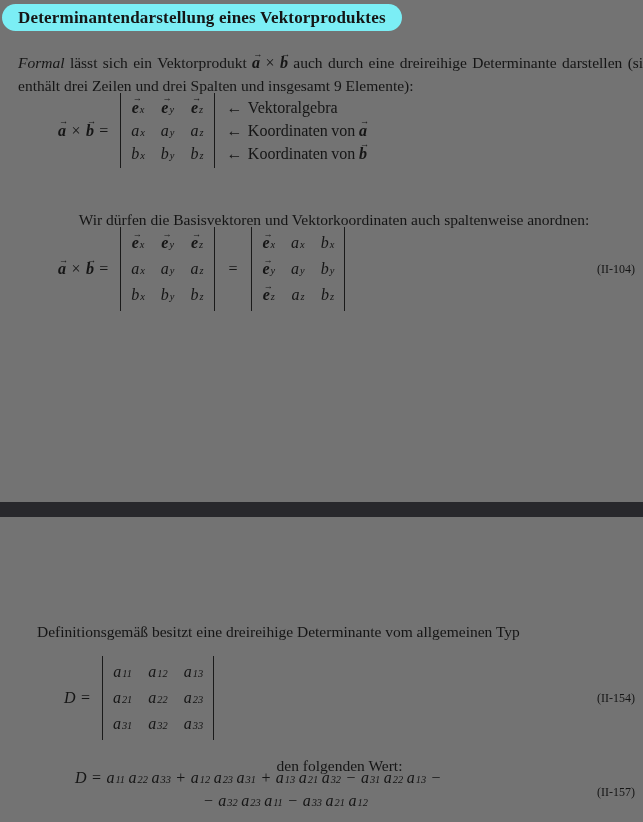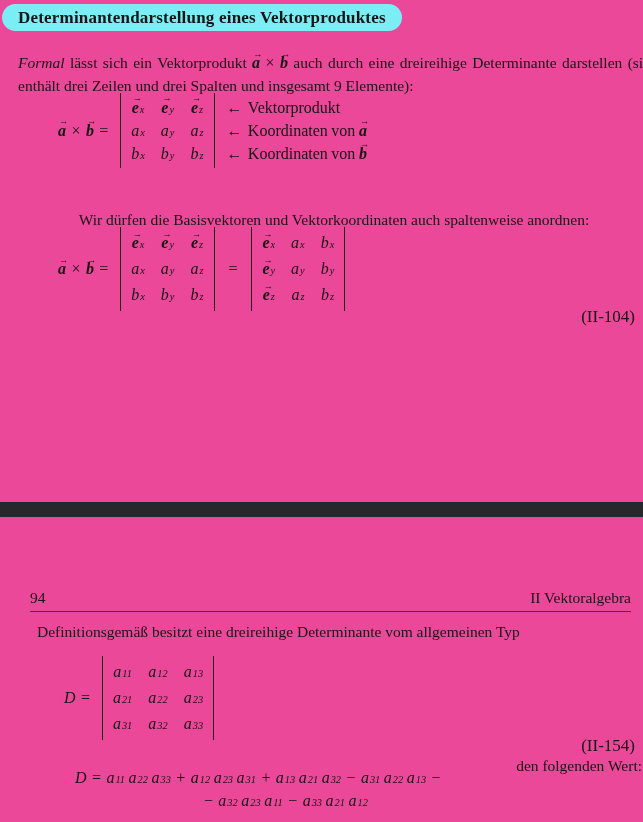--- a/index.html
+++ b/index.html
@@ -1,36 +1,36 @@
 <!DOCTYPE html>
 <html><head>
 <meta charset="utf-8">
 <style>
   html,body { margin:0; padding:0; background:#ffffff; }
   .page {
     position:relative; width:643px; height:822px; overflow:hidden;
-    background:#ec4899; color:#151515;
+    background:#737373; color:#151515;
     font-family:"Liberation Serif","DejaVu Serif",serif;
   }
   
   .pill {
     position:absolute; top:4px; left:2px; height:27px; line-height:27px;
     padding:0 16px; border-radius:14px;
     font-size:17px; font-weight:bold; letter-spacing:0.2px;
     white-space:nowrap;
   }
   
   .para {
     position:absolute; font-size:15.5px; line-height:23px;
     text-align:justify; margin:12px;
   }
   .p1 { top:39px; left:6px; width:632px; }
   .p2 { top:196px; left:6px; width:632px; text-align:center; }
   .p3 { top:608px; left:25px; width:605px; text-align:left; }
-  .p4 { top:742px; left:25px; width:605px; text-align:right; }
+  .p4 { top:742px; left:25px; width:605px; text-align:center; }
   
   .fm { display:inline-flex; align-items:baseline; gap:0.22em; font-size:16px; line-height:1; white-space:nowrap; }
   .fm .tok { display:inline-flex; align-items:baseline; }
   .fm .it { font-style:italic; }
   .fm .b  { font-weight:bold; }
   .fm .up { font-style:normal; }
   .fm .op { margin:0 0.12em; font-style:normal; }
   .fm sub { font-size:0.65em; line-height:0; margin-left:1px; font-style:italic; }
   .vb { position:relative; display:inline-block; }
   .vb::before {
@@ -49,21 +49,21 @@
   .eq { position:absolute; left:0; right:0; display:flex; align-items:center; }
   .eq1 { top:93px;  padding-left:58px; --rh:23px; }
   .eq2 { top:227px; padding-left:58px; --rh:26px; }
   .eq3 { top:656px; padding-left:64px; --rh:26px; }
   .eq .lhs { margin-right:10px; }
   .eq .mid { margin:0 12px; }
   .annos { display:flex; flex-direction:column; margin-left:10px; }
   .annos .fm { height:23px; align-items:center; }
   .eqlabel {
     position:absolute; right:8px; top:50%; transform:translateY(-50%);
-    font-size:17px; font-style:normal;margin-top:48px;
+    font-size:12px; font-style:normal;
   }
   .eq4 { top:770px; height:44px; display:block; }
   .eq4 .line1 { position:absolute; left:75px;  top:0; }
   .eq4 .line2 { position:absolute; left:202px; top:23px; }
   
   .sepbar { position:absolute; left:0; top:502px; width:643px; height:15px; }
   
   .pghead {
     position:absolute; top:584px; left:30px; right:12px; height:23px;
     display:flex; justify-content:space-between; align-items:flex-end;
@@ -150,21 +150,21 @@
         <span class="cell fm">
           <span class="tok">
             <span class="it">b</span>
             <sub>z</sub>
           </span>
         </span>
       </span>
     <span class="annos">
       <span class="fm">
           <span class="tok up op">←</span>
-          <span class="tok up">Vektorprodukt</span>
+          <span class="tok up">Vektoralgebra</span>
         </span>
       <span class="fm">
           <span class="tok up op">←</span>
           <span class="tok up">Koordinaten</span>
           <span class="tok up">von</span>
           <span class="tok">
             <span class="it b vb">a</span>
           </span>
         </span>
       <span class="fm">
@@ -304,24 +304,20 @@
             <span class="it">b</span>
             <sub>z</sub>
           </span>
         </span>
       </span>
     <span class="eqlabel">(II-104)</span>
   </div>
 
   <div class="sepbar" style="background: rgb(40, 40, 44);"></div>
 
-  <div class="pghead">
-    <span>94</span>
-    <span>II  Vektoralgebra</span>
-  </div>
 
   <p class="para p3">Definitionsgemäß besitzt eine dreireihige Determinante vom allgemeinen Typ</p>
 
   <div class="eq eq3">
     <span class="fm lhs">
         <span class="tok">
           <span class="it">D</span>
         </span>
         <span class="tok up op">=</span>
       </span>

